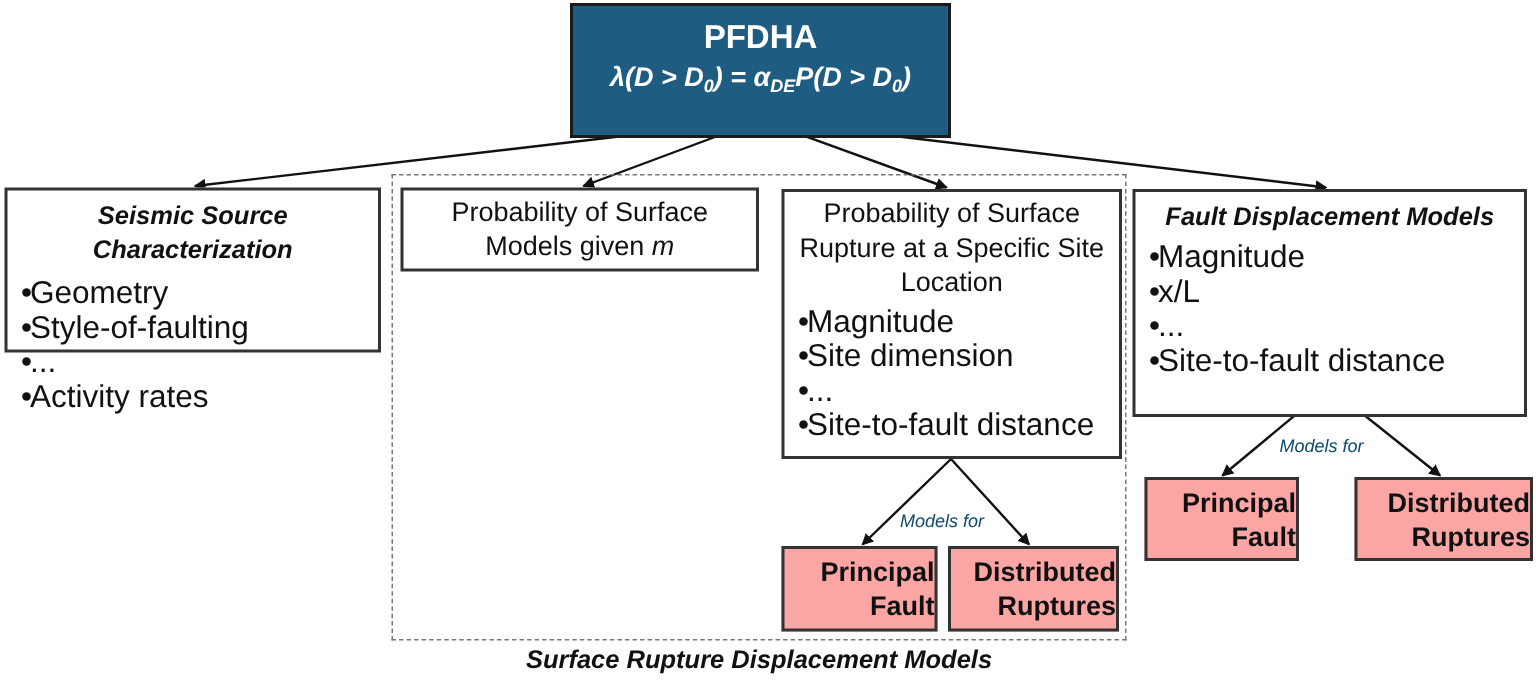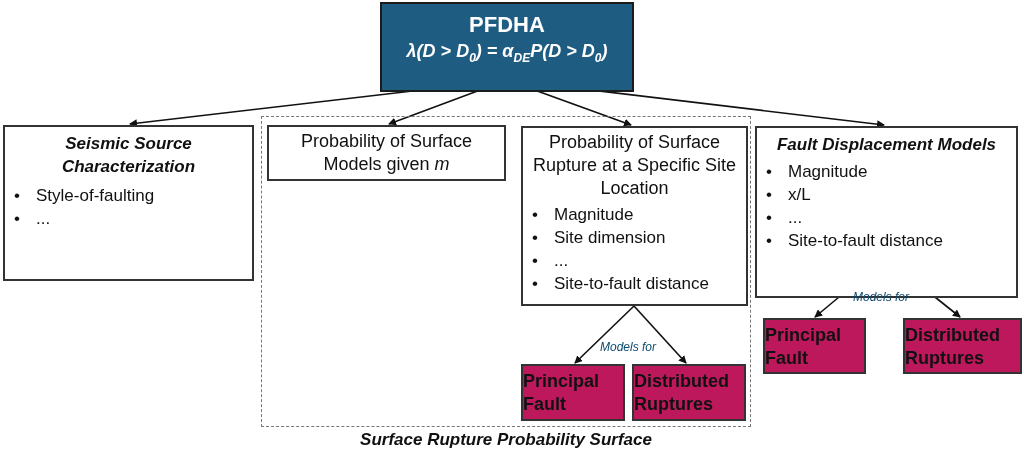--- a/index.html
+++ b/index.html
@@ -6,23 +6,23 @@
   body { width: 1024px; height: 453px; position: relative; overflow: hidden;
          font-family: "Liberation Sans", sans-serif; color: #111; }
   .box { position: absolute; box-sizing: border-box; border: 2px solid #333; background: #fff; }
   .header { left: 380px; top: 2px; width: 254px; height: 90px; background: #1f5c82; border: 2px solid #1b1b1b;
             color: #fff; text-align: center; }
   .header .t1 { font-weight: bold; font-size: 22px; margin-top: 8px; line-height: 26px; }
   .header .t2 { font-family: Liberation Sans, sans-serif; font-weight: bold; font-style: italic; font-size: 18px; line-height: 26px; }
   .title-bi { font-weight: bold; font-style: italic; font-size: 17px; text-align: center; line-height: 23px; }
   .title-r { font-size: 18px; text-align: center; line-height: 23px; }
   ul.bl { list-style: none; margin: 0; padding: 0; }
-  ul.bl li { font-size: 17px; line-height: 23px; position: relative; padding-left: 31px; }
+  ul.bl li { font-size: 21px; line-height: 23px; position: relative; padding-left: 15px; }
   ul.bl li::before { content: "•"; position: absolute; left: 9px; top: 0; }
-  .sub { background: #be185d; text-align: left; font-weight: bold; font-size: 18px; line-height: 23px; padding-top: 4px; }
+  .sub { background: #fca5a5; text-align: right; font-weight: bold; font-size: 18px; line-height: 23px; padding-top: 4px; }
   .dashed { position: absolute; left: 261px; top: 116px; width: 490px; height: 311px; box-sizing: border-box;
             border: 1.5px dashed #777; }
   .label-models { position: absolute; font-style: italic; font-size: 12px; color: #0c4a6e; }
   .caption { position: absolute; left: 261px; top: 430px; width: 490px; text-align: center;
              font-weight: bold; font-style: italic; font-size: 17px; }
   svg.arrows { position: absolute; left: 0; top: 0; }
 </style>
 </head>
 <body>
 
@@ -42,26 +42,28 @@
   <line x1="886" y1="258" x2="960" y2="317" stroke="#111" stroke-width="1.6" marker-end="url(#ah)"></line>
 </svg>
 
 <div class="dashed"></div>
 
 <div class="box header">
   <div class="t1">PFDHA</div>
   <div class="t2">λ(D &gt; D<sub style="font-size:12px">0</sub>) = α<sub style="font-size:12px">DE</sub>P(D &gt; D<sub style="font-size:12px">0</sub>)</div>
 </div>
 
-<div class="box" style="left:3px;top:125px;width:251px;height:156px;">
+<div class="box" style="left:3px;top:125px;width:251px;height:110px;">
   <div class="title-bi" style="margin-top:5px;">Seismic Source</div>
   <div class="title-bi">Characterization</div>
   <ul class="bl" style="margin-top:6px;">
+    <li>Geometry</li>
     <li>Style-of-faulting</li>
     <li>...</li>
+    <li>Activity rates</li>
   </ul>
 </div>
 
 <div class="box" style="left:267px;top:125px;width:239px;height:56px;">
   <div class="title-r" style="margin-top:3px;">Probability of Surface</div>
   <div class="title-r"><span>Models given </span><i>m</i></div>
 </div>
 
 <div class="box" style="left:521px;top:126px;width:227px;height:180px;">
   <div class="title-r" style="margin-top:3px;">Probability of Surface</div>
@@ -77,32 +79,32 @@
 <div class="label-models" style="left:600px;top:340px;">Models for</div>
 <div class="box sub" style="left:521px;top:364px;width:104px;height:57px;">
   <div>Principal</div>
   <div>Fault</div>
 </div>
 <div class="box sub" style="left:632px;top:364px;width:114px;height:57px;">
   <div>Distributed</div>
   <div>Ruptures</div>
 </div>
 
-<div class="box" style="left:755px;top:126px;width:263px;height:172px;">
+<div class="box" style="left:755px;top:126px;width:263px;height:152px;">
   <div class="title-bi" style="margin-top:5px;">Fault Displacement Models</div>
   <ul class="bl" style="margin-top:4px;">
     <li>Magnitude</li>
     <li>x/L</li>
     <li>...</li>
     <li>Site-to-fault distance</li>
   </ul>
 </div>
 <div class="label-models" style="left:853px;top:290px;">Models for</div>
 <div class="box sub" style="left:763px;top:318px;width:103px;height:56px;">
   <div>Principal</div>
   <div>Fault</div>
 </div>
 <div class="box sub" style="left:903px;top:318px;width:119px;height:56px;">
   <div>Distributed</div>
   <div>Ruptures</div>
 </div>
 
-<div class="caption">Surface Rupture Probability Surface</div>
+<div class="caption">Surface Rupture Displacement Models</div>
 
 </body></html>

